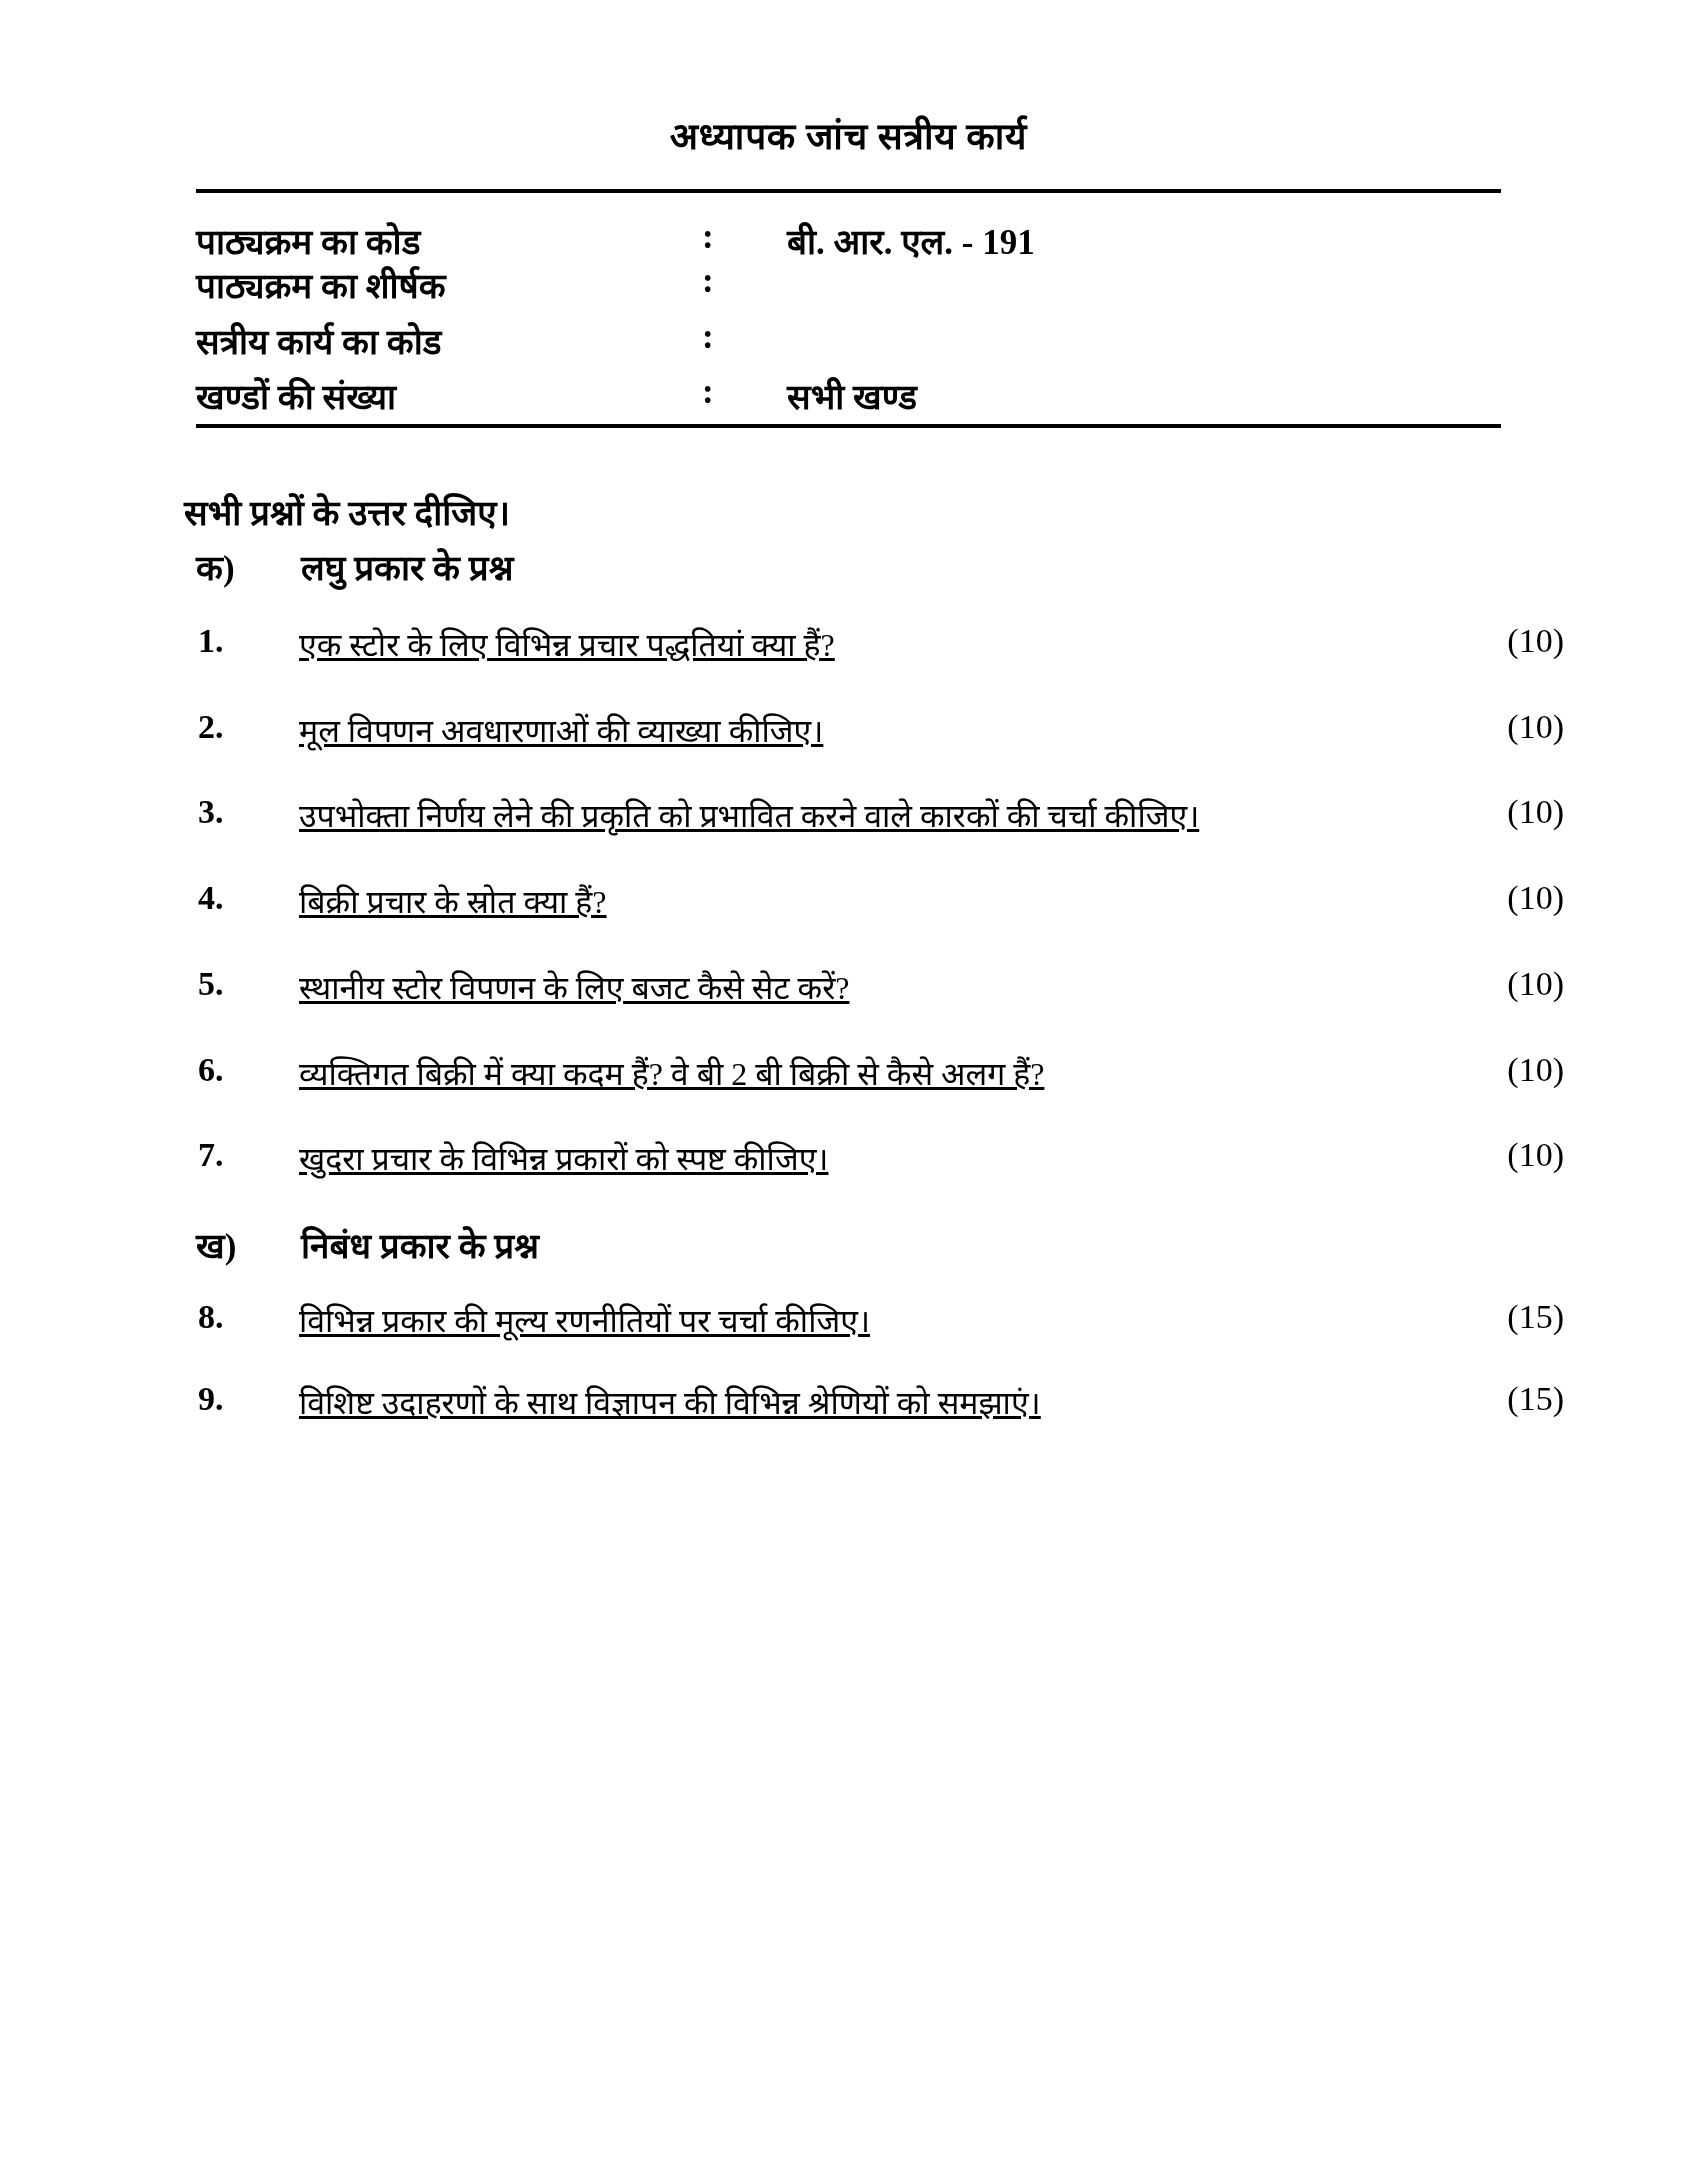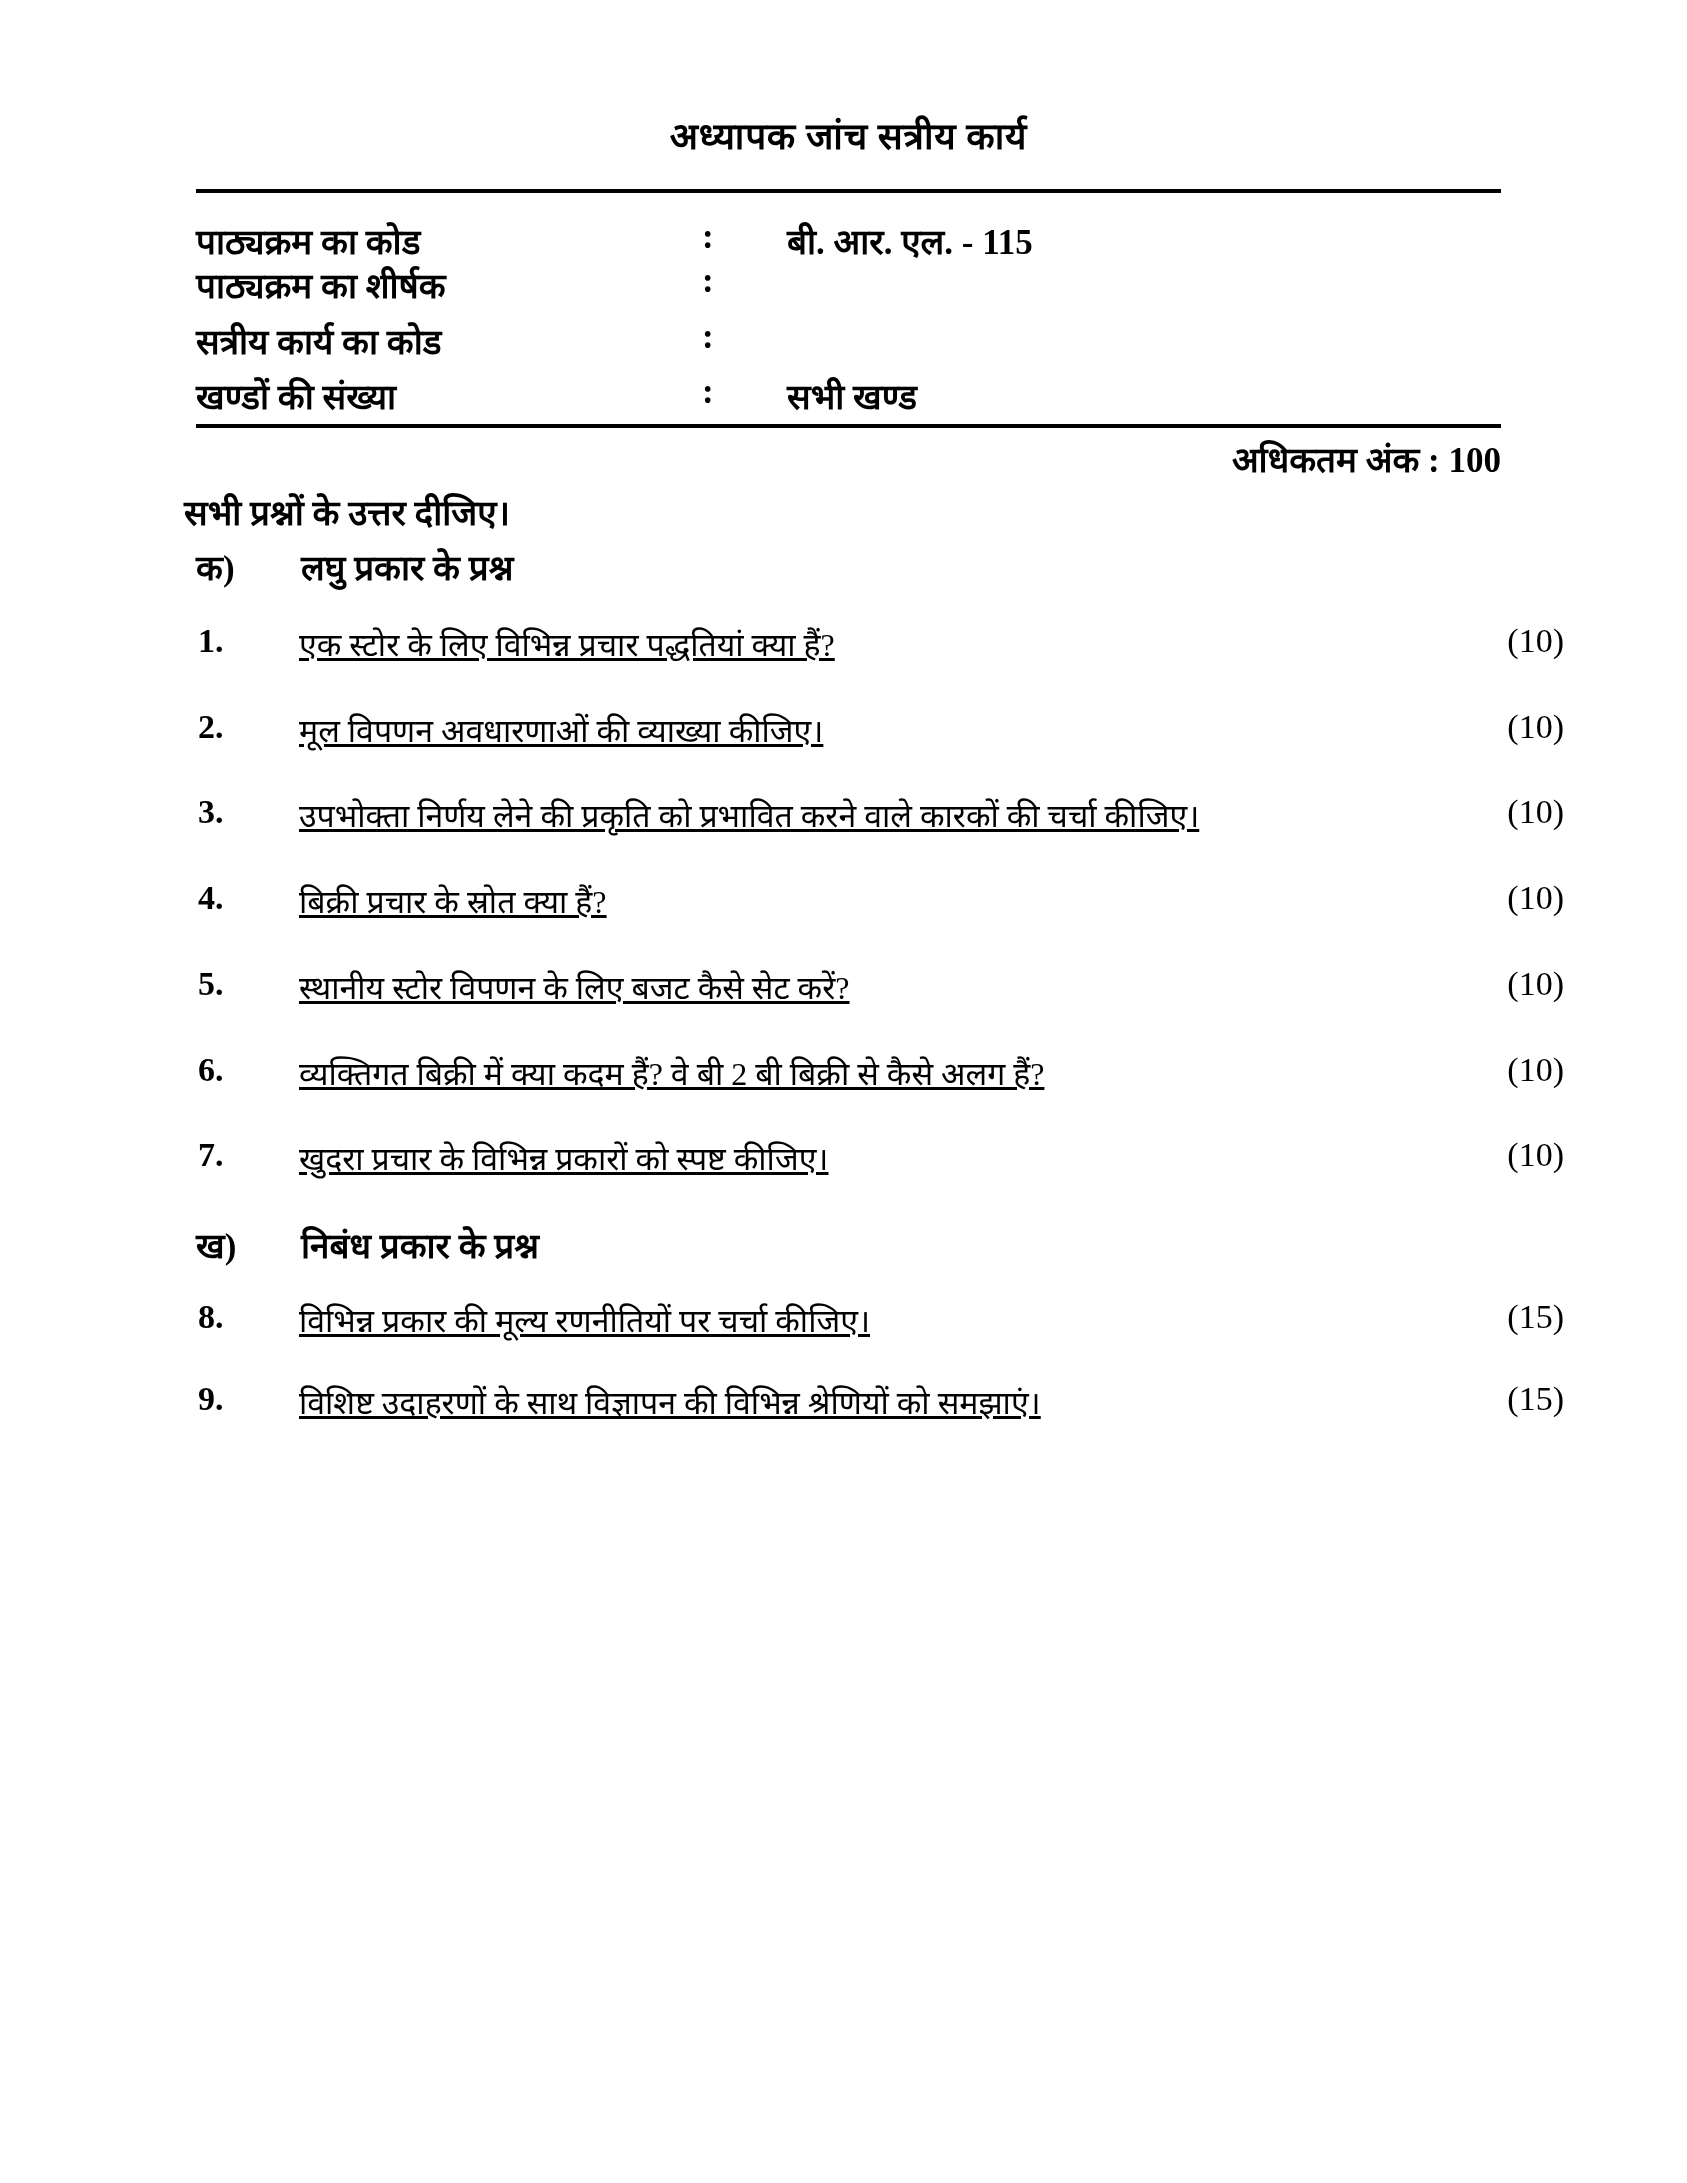--- a/index.html
+++ b/index.html
@@ -84,39 +84,38 @@
 
 <div class="page">
 
   <div class="doc-title">अध्यापक जांच सत्रीय कार्य</div>
 
   <div class="rule rule-1"></div>
 
   <div class="meta-row meta-1">
     <span class="meta-label">पाठ्यक्रम का कोड</span>
     <span class="meta-colon">:</span>
-    <span class="meta-value">बी. आर. एल. - 115</span>
+    <span class="meta-value">बी. आर. एल. - 191</span>
   </div>
   <div class="meta-row meta-2">
     <span class="meta-label">पाठ्यक्रम का शीर्षक</span>
     <span class="meta-colon">:</span>
   </div>
   <div class="meta-row meta-3">
     <span class="meta-label">सत्रीय कार्य का कोड</span>
     <span class="meta-colon">:</span>
   </div>
   <div class="meta-row meta-4">
     <span class="meta-label">खण्डों की संख्या</span>
     <span class="meta-colon">:</span>
     <span class="meta-value">सभी खण्ड</span>
   </div>
 
   <div class="rule rule-2"></div>
 
-  <div class="max-marks">अधिकतम अंक : 100</div>
 
   <div class="instruction">सभी प्रश्नों के उत्तर दीजिए।</div>
 
   <div class="section-row section-1">
     <span class="section-marker">क)</span>
     <span class="section-heading">लघु प्रकार के प्रश्न</span>
   </div>
 
   <div class="q-row q-1">
     <span class="q-num">1.</span>

